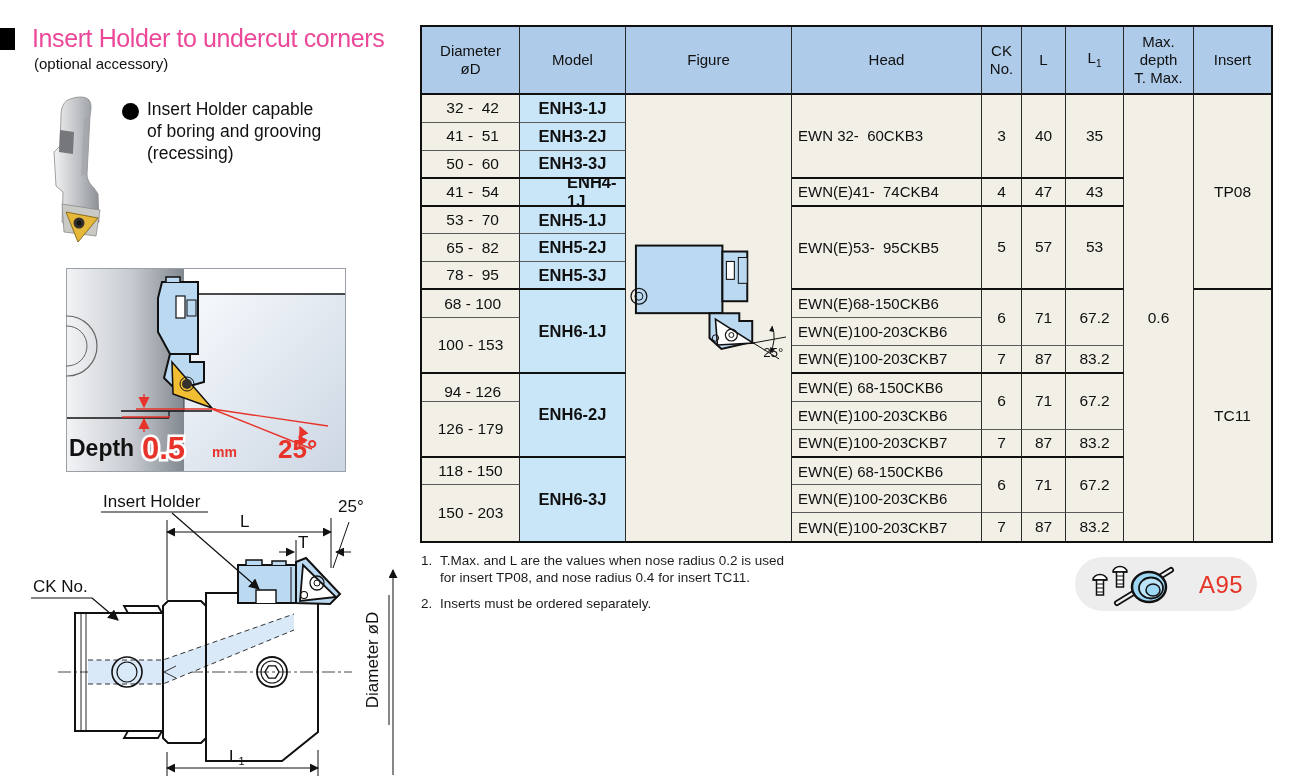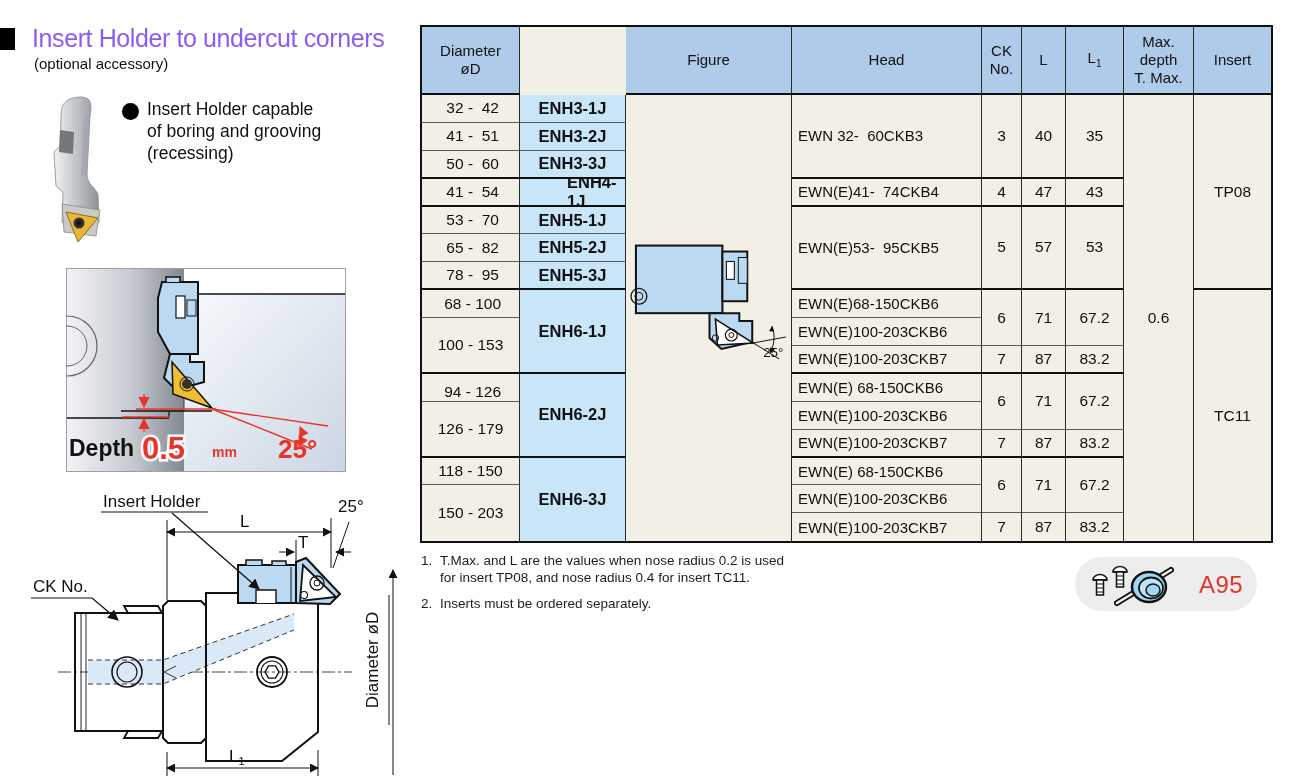--- a/index.html
+++ b/index.html
@@ -1,21 +1,21 @@
 <!DOCTYPE html>
 <html><head>
 <meta charset="utf-8">
 <style>
   html,body{margin:0;padding:0;background:#fff;}
   .page{position:relative;width:1294px;height:783px;background:#fff;overflow:hidden;
         font-family:"Liberation Sans","DejaVu Sans",sans-serif;color:#111;}
   
   .title-square{position:absolute;left:0;top:28px;width:15px;height:22px;background:#000;}
   .page-title{position:absolute;left:32px;top:24px;margin:0;font-size:25px;font-weight:400;
-              letter-spacing:-0.4px;color:#8b5cf6;white-space:nowrap;}
+              letter-spacing:-0.4px;color:#ec4899;white-space:nowrap;}
   .page-subtitle{position:absolute;left:34px;top:55px;font-size:15px;color:#111;}
   
   .bullet-dot{position:absolute;left:122px;top:103px;width:17px;height:17px;border-radius:50%;background:#000;}
   .feature-text{position:absolute;left:147px;top:98px;font-size:17.5px;line-height:22px;white-space:pre-line;}
   
   .photo{position:absolute;left:46px;top:96px;}
   .diagram1{position:absolute;left:66px;top:268px;}
   .diagram2{position:absolute;left:0;top:470px;}
   
   .spec-table{position:absolute;left:420px;top:25px;display:grid;
@@ -190,20 +190,23 @@
     <text x="229" y="292" font-size="17" fill="#111"><tspan>L</tspan><tspan dy="3" font-size="11">1</tspan></text>
     <text x="378" y="190" font-size="17" fill="#111" text-anchor="middle" transform="rotate(-90 378 190)">Diameter øD</text>
     <line x1="389" y1="125" x2="389" y2="255" stroke="#111" stroke-width="1"></line>
   </svg>
 
   <div class="spec-table" style="grid-template-columns: 98px 106px 166px 190px 40px 44px 58px 70px 77px;">
       <div class="cell hdr" style="grid-area: 1 / 1;">
         <span>Diameter
 øD</span>
       </div>
+      <div class="cell hdr" style="grid-area: 1 / 2;">
+        <span>Model</span>
+      </div>
       <div class="cell hdr" style="grid-area: 1 / 4;">
         <span>Head</span>
       </div>
       <div class="cell hdr" style="grid-area: 1 / 3;">
         <span>Figure</span>
       </div>
       <div class="cell hdr" style="grid-area: 1 / 5;">
         <span>CK
 No.</span>
       </div>

